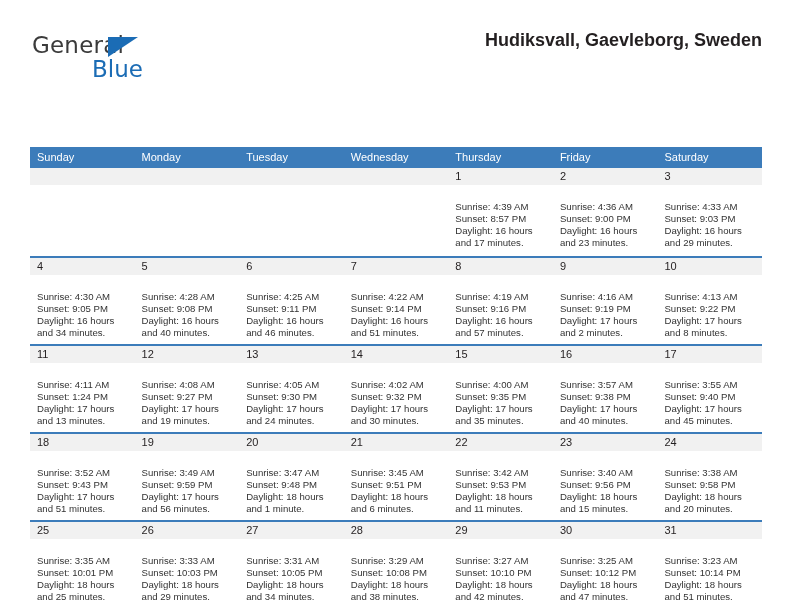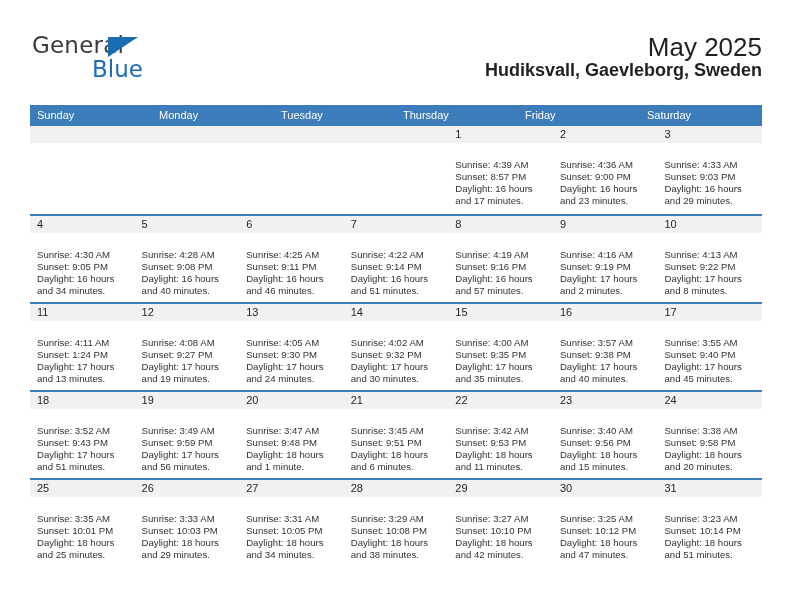--- a/index.html
+++ b/index.html
@@ -99,20 +99,21 @@
   .calendar {
     position: absolute;
     left: 30px;
     top: 105px;
     width: 732px;
   }
   .weekday-row {
     display: flex;
     background: #3c7cba;
     height: 21px;
+    margin-top: 42px;
   }
   .weekday {
     flex: 1 1 0;
     color: #ffffff;
     font-size: 11px;
     line-height: 21px;
     padding-left: 7px;
     box-sizing: border-box;
     white-space: nowrap;
   }
@@ -164,31 +165,31 @@
   <div class="header">
 
     <div class="brand">
       <span class="brand-general">General</span>
       <span class="brand-triangle"></span>
       <span class="brand-bar"></span>
       <span class="brand-blue">Blue</span>
     </div>
 
     <div class="title-block">
-      <div class="cal-title">May 2025</div>
       <div class="cal-subtitle">Hudiksvall, Gaevleborg, Sweden</div>
     </div>
 
   </div>
 
   <div class="calendar">
     <div class="weekday-row">
         <div class="weekday">Sunday</div>
         <div class="weekday">Monday</div>
         <div class="weekday">Tuesday</div>
+        <div class="weekday">Wednesday</div>
         <div class="weekday">Thursday</div>
         <div class="weekday">Friday</div>
         <div class="weekday">Saturday</div>
       </div>
     <div class="weeks">
         <div class="week-row first">
           <div class="day-cell empty">
             <div class="day-number"></div>
           </div>
           <div class="day-cell empty">

